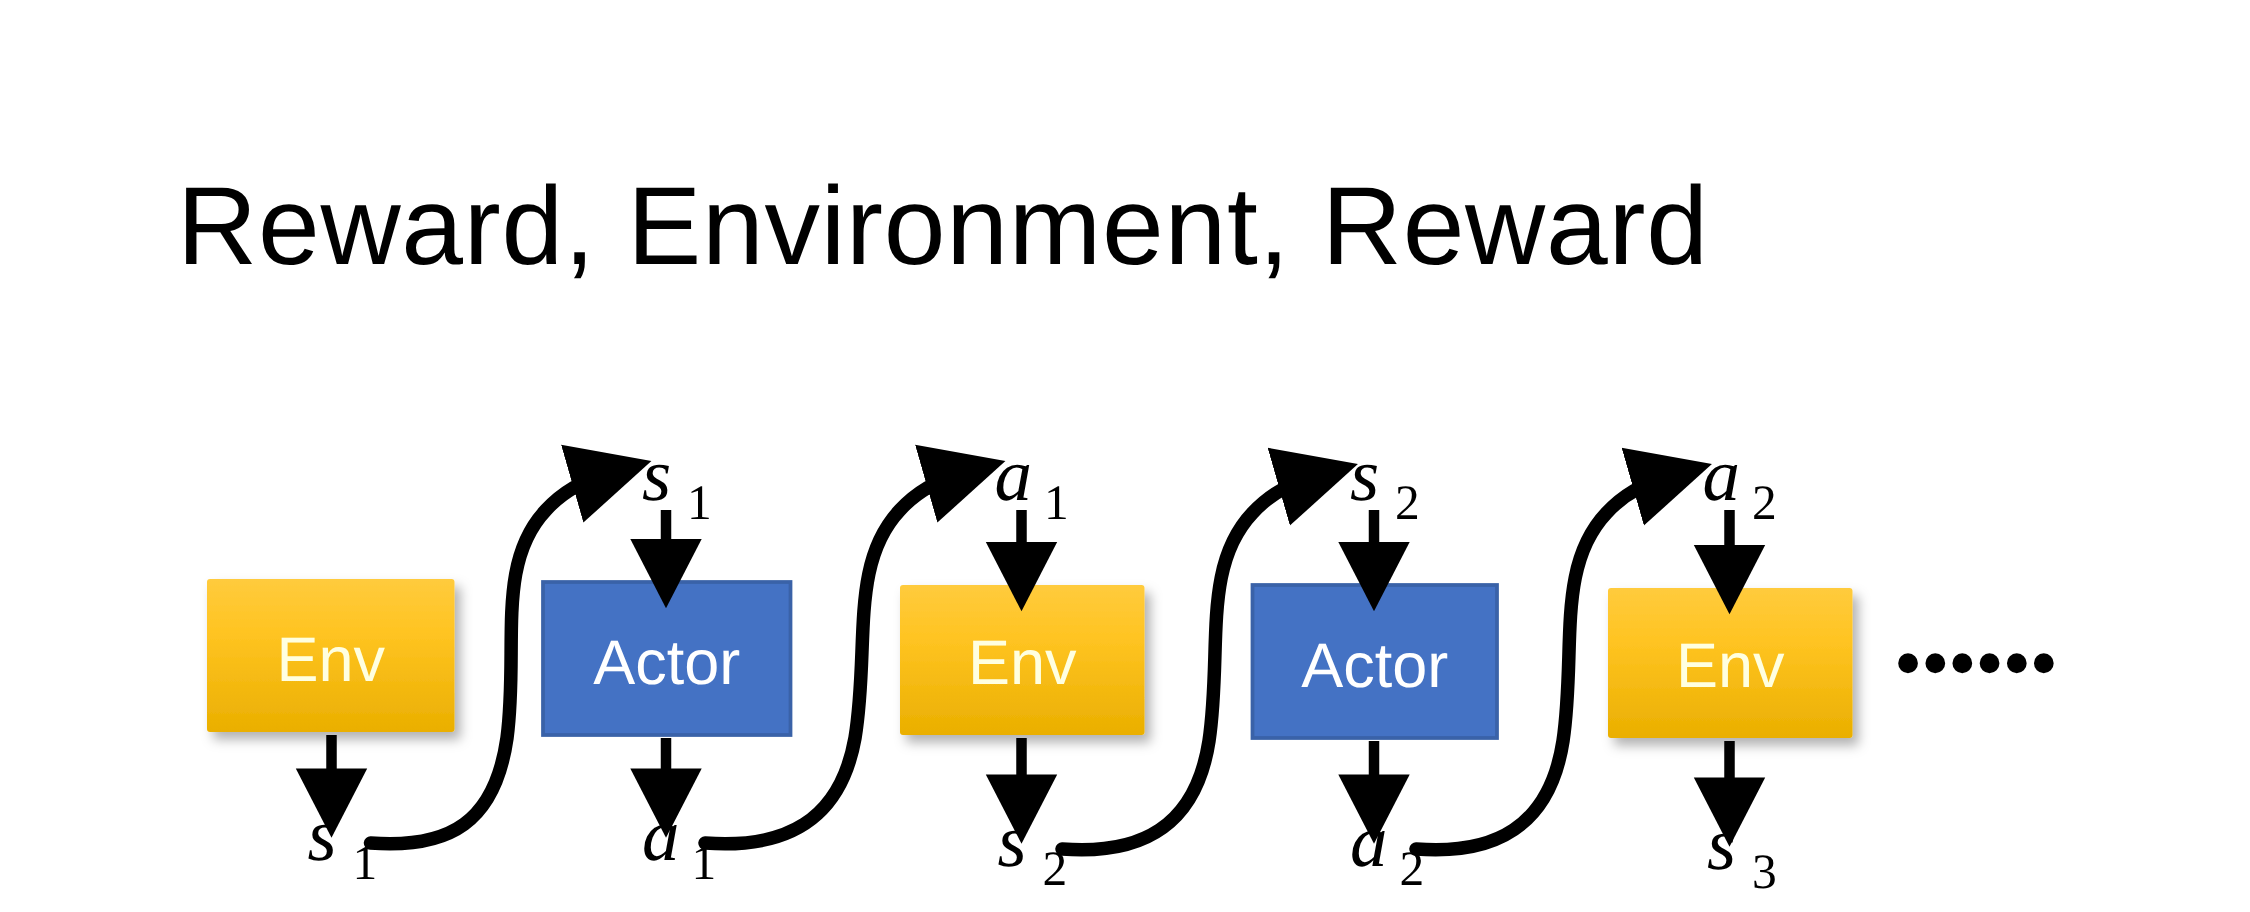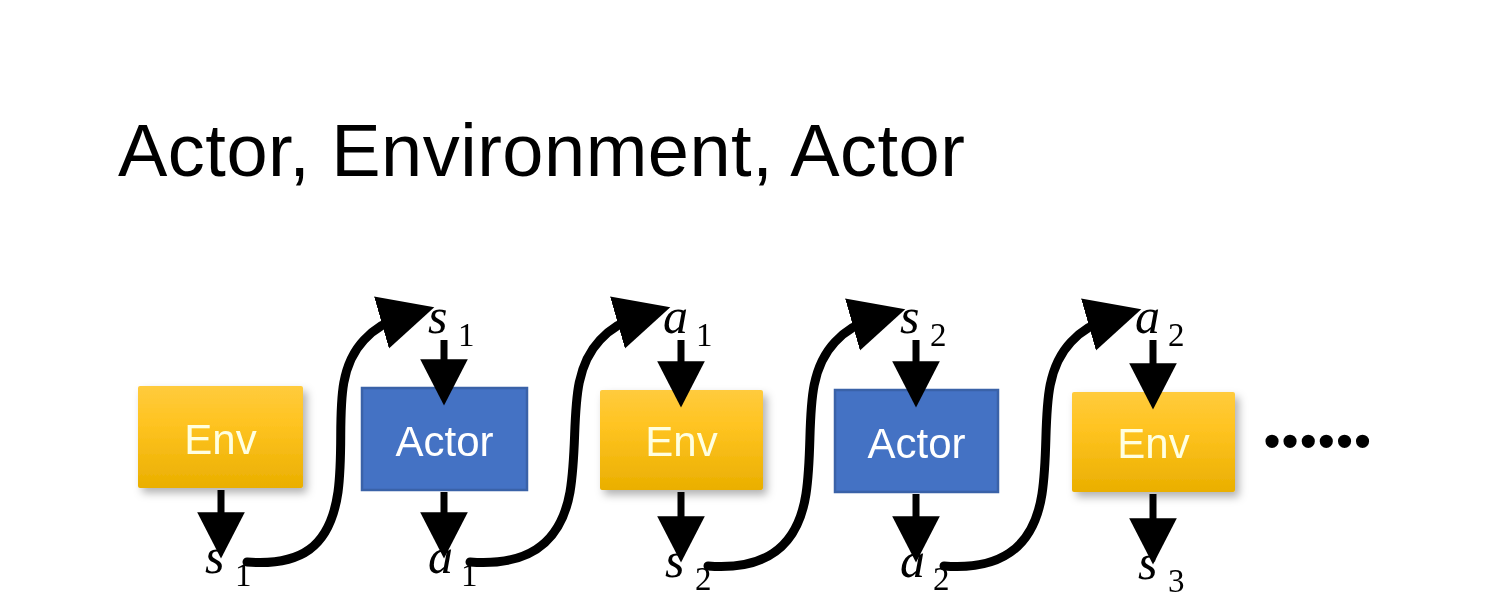--- a/index.html
+++ b/index.html
@@ -60,21 +60,21 @@
     letter-spacing: 2px;
     color: #000000;
     line-height: 1;
   }
 </style>
 </head>
 <body>
 
 <div id="slide">
 
-  <div id="slide-title">Actor, Environment, Actor</div>
+  <div id="slide-title">Reward, Environment, Reward</div>
 
   <svg id="diagram" viewBox="0 0 1500 608" width="1500" height="608" xmlns="http://www.w3.org/2000/svg">
 
     <defs>
       <linearGradient id="envGrad" x1="0" y1="0" x2="0" y2="1">
         <stop offset="0%" stop-color="#FFCB3D"></stop>
         <stop offset="35%" stop-color="#FFC422"></stop>
         <stop offset="100%" stop-color="#EAAF00"></stop>
       </linearGradient>
       <filter id="boxShadow" x="-30%" y="-30%" width="180%" height="190%">

